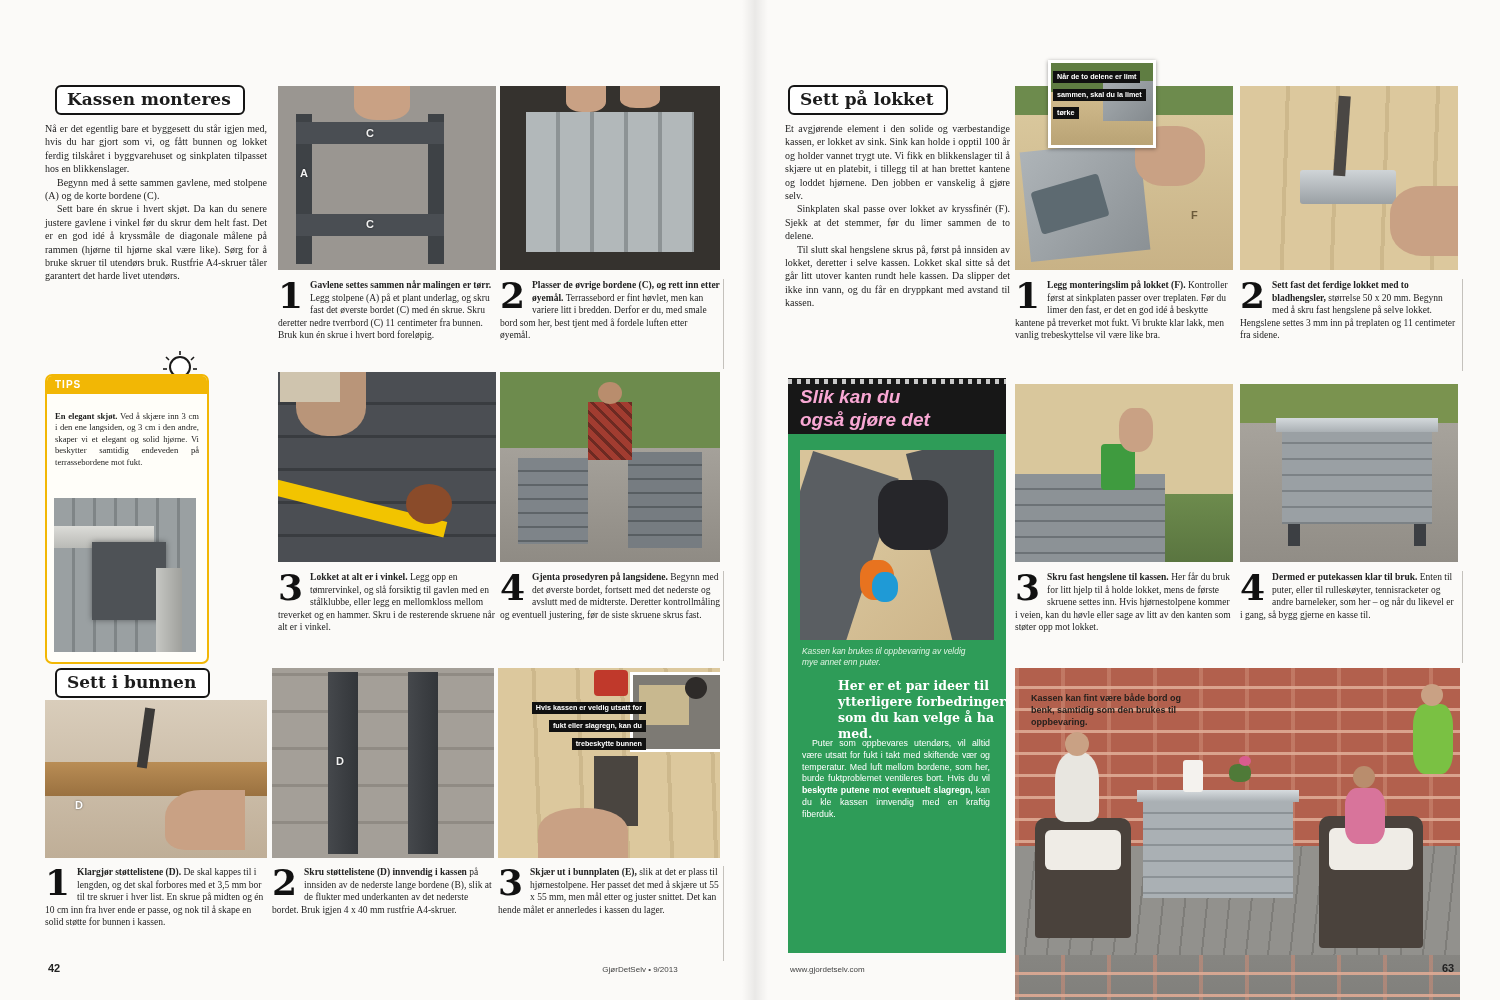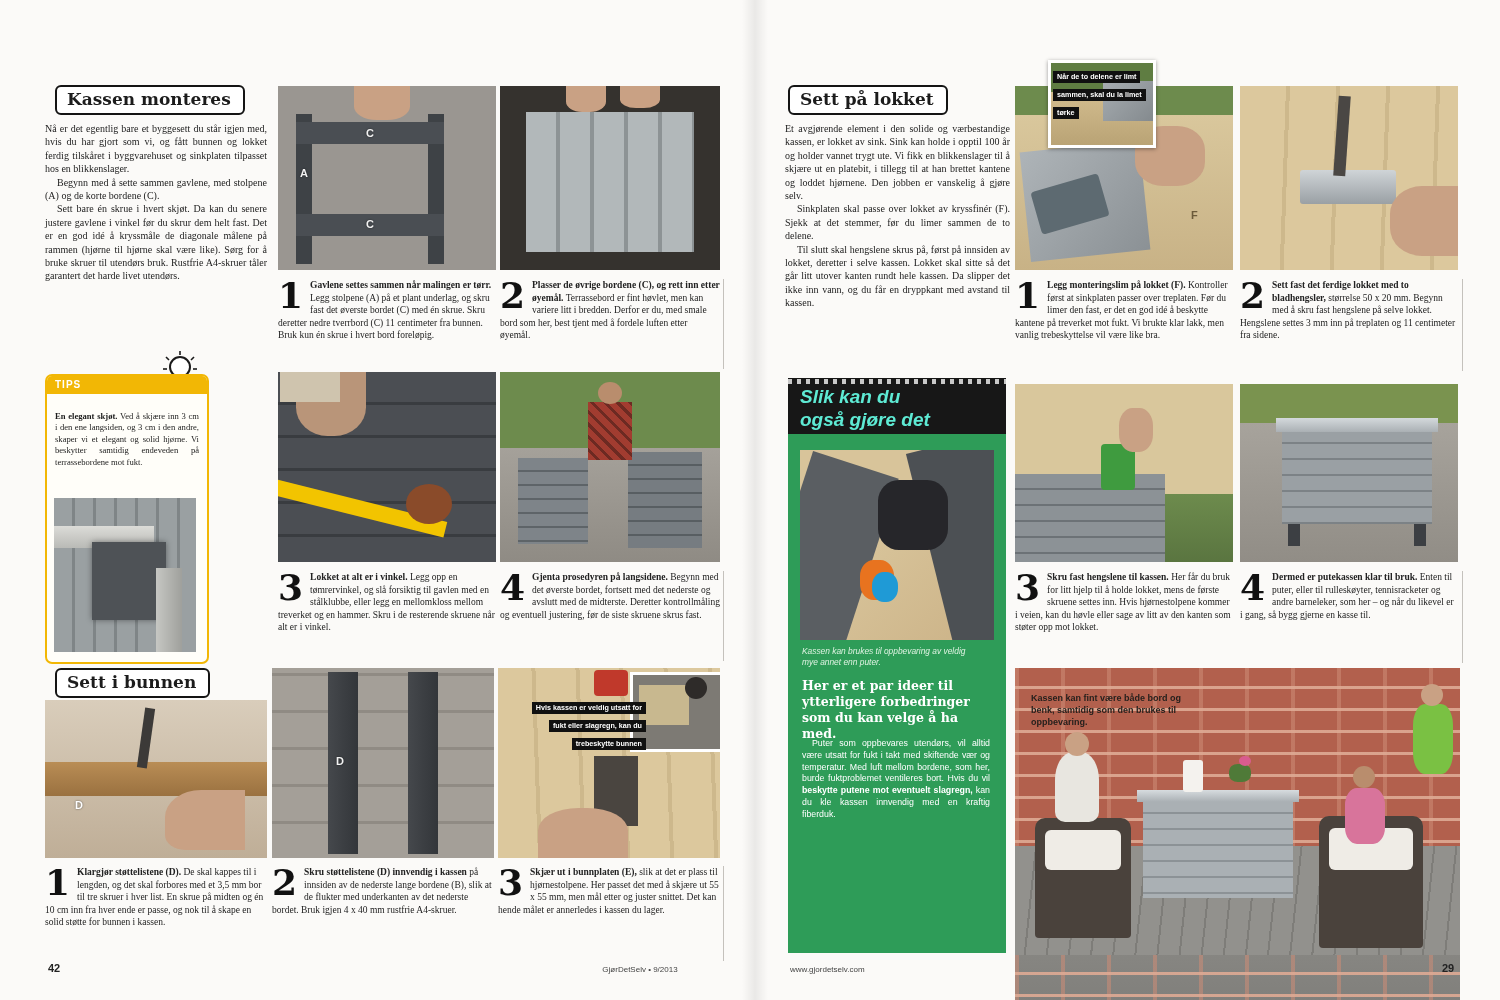--- a/index.html
+++ b/index.html
@@ -23,24 +23,24 @@
   .tipshead{background:#f2b705;color:#fff;font:bold 10px/18px "Liberation Sans",sans-serif;
             letter-spacing:1px;padding:0 8px;height:18px;}
   .tipstext{font:8.6px/11.4px "Liberation Serif",serif;padding:17px 8px 0 8px;text-align:justify;}
   .vrule{width:1px;background:#c4c1bc;}
   .footer{font:8px/10px "Liberation Sans",sans-serif;color:#444;}
   .pageno{font:bold 11px/12px "Liberation Sans",sans-serif;color:#222;}
   .greenbox{background:#2e9c58;overflow:hidden;}
   .gb-head{position:absolute;left:0;top:0;width:100%;height:56px;background:#171717;}
   .gb-film{position:absolute;left:0;top:1px;width:100%;height:5px;
            background:repeating-linear-gradient(90deg,#e8e8e8 0 4px,transparent 4px 9px);opacity:.85;}
-  .gb-title{position:absolute;left:12px;top:7px;color:#5eead4;
+  .gb-title{position:absolute;left:12px;top:7px;color:#f9a8d4;
             font:italic bold 19px/23px "Liberation Sans",sans-serif;}
   .gb-cap{position:absolute;color:#dff3e2;font:italic 8.4px/11px "Liberation Sans",sans-serif;}
-  .gb-heading{position:absolute;color:#fff;font:bold 12.5px/16px "DejaVu Serif",serif;}
+  .gb-heading{position:absolute;color:#fff;font:bold 12.5px/16px "DejaVu Serif",serif;margin-left:36px;}
   .gb-body{position:absolute;color:#ffffff;font:8.8px/11.8px "Liberation Sans",sans-serif;text-align:justify;}
   .gb-body p{margin:0;}
   .gb-body p.ind{text-indent:10px;}
   .barcap{background:#101010;color:#fff;padding:1px 4px 2px 4px;
           font:bold 7.2px/11.5px "Liberation Sans",sans-serif;
           -webkit-box-decoration-break:clone;box-decoration-break:clone;}
   .photocap-dark{font:bold 9px/12px "Liberation Sans",sans-serif;color:#26201d;}
 </style>
 </head>
 <body>
@@ -277,17 +277,17 @@
     <div class="ph-el" style="left:40px;top:84px;width:44px;height:70px;background:#e8e6e0;border-radius:40% 40% 10px 10px;"></div>
     <div class="ph-el" style="left:50px;top:64px;width:24px;height:24px;background:#c9a184;border-radius:50%;"></div>
     <div class="ph-el" style="left:330px;top:120px;width:40px;height:56px;background:#d8749b;border-radius:30%;"></div>
     <div class="ph-el" style="left:338px;top:98px;width:22px;height:22px;background:#b98d6d;border-radius:50%;"></div>
     <div class="ph-el" style="left:398px;top:36px;width:40px;height:70px;background:#7ac143;border-radius:30%;"></div>
     <div class="ph-el" style="left:406px;top:16px;width:22px;height:22px;background:#c9a184;border-radius:50%;"></div>
     <div class="ph-el photocap-dark" style="left:16px;top:24px;width:160px;">Kassen kan fint være både bord og benk, samtidig som den brukes til oppbevaring.</div>
   </div>
 
   <div class="abs footer" style="left:790px;top:965px;">www.gjordetselv.com</div>
-  <div class="abs pageno" style="left:1442px;top:962px;">29</div>
+  <div class="abs pageno" style="left:1442px;top:962px;">63</div>
 
   <div class="abs vrule" style="left:1462px;top:279px;height:92px;"></div>
   <div class="abs vrule" style="left:1462px;top:571px;height:92px;"></div>
 </div>
 
 </body></html>

